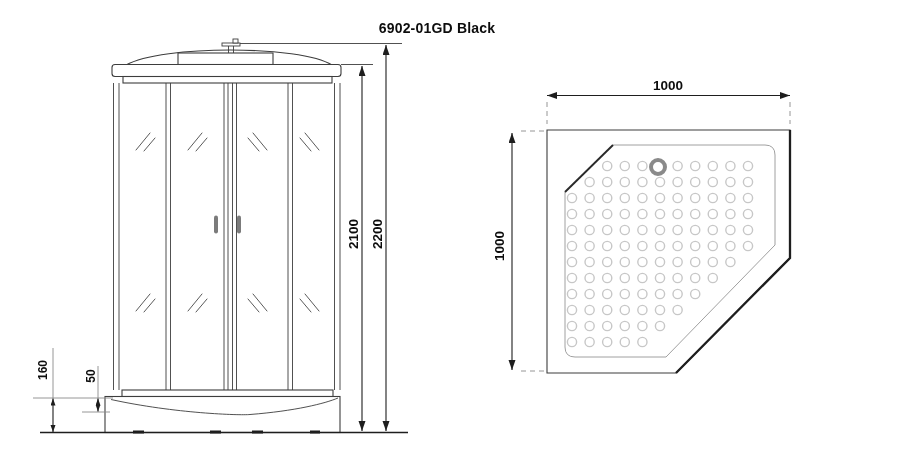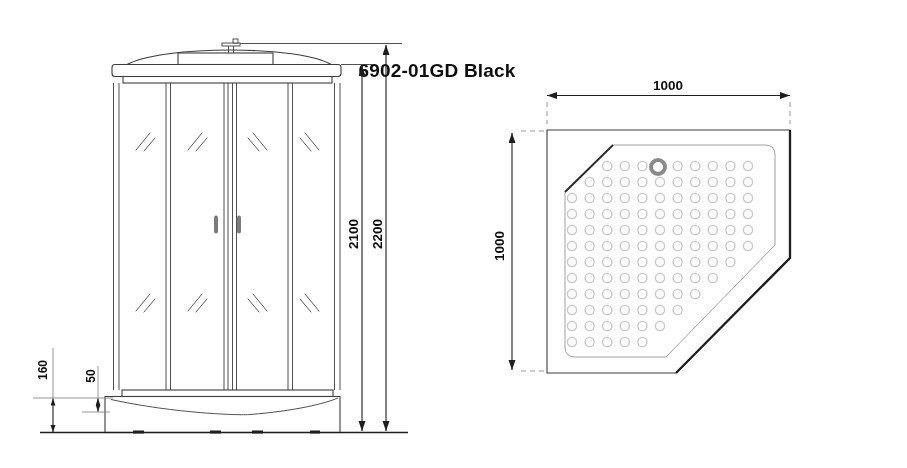--- a/index.html
+++ b/index.html
@@ -2,23 +2,22 @@
 <html style="--c-line: #3d3d3d; --c-strong: #1e1e1e; --c-light: #a0a0a0; --c-ext: #8a8a8a; --c-handle: #7b7b7b; --c-text: #0d0d0d;"><head>
 <meta charset="utf-8">
 <style>
   html,body { margin:0; padding:0; background:#ffffff; }
   .canvas {
     position:relative; width:907px; height:468px; background:#ffffff;
     font-family:"Liberation Sans", sans-serif; overflow:hidden;
   }
   .title {
     position:absolute; top:20px; left:0; width:874px; text-align:center;
-    font-size:19px; font-weight:bold; color:var(--c-text,#0d0d0d);
+    font-size:14px; font-weight:bold; color:var(--c-text,#0d0d0d);
     letter-spacing:0.2px;
-    margin-top:40px;
   }
   svg { position:absolute; top:0; left:0; }
   .ln      { stroke:var(--c-line,#3d3d3d); stroke-width:1.1; fill:none; stroke-linecap:round; }
   .ln-thin { stroke:var(--c-line,#3d3d3d); stroke-width:0.9; fill:none; }
   .ln-strong { stroke:var(--c-strong,#1e1e1e); stroke-width:2.3; fill:none; }
   .ln-light{ stroke:var(--c-light,#a0a0a0); stroke-width:1; fill:none; }
   .ext     { stroke:var(--c-ext,#8a8a8a); stroke-width:0.9; fill:none; }
   .dash    { stroke-dasharray:5 4; }
   .dim     { stroke:var(--c-strong,#1e1e1e); stroke-width:1.1; fill:none; }
   .white   { fill:#ffffff; }

